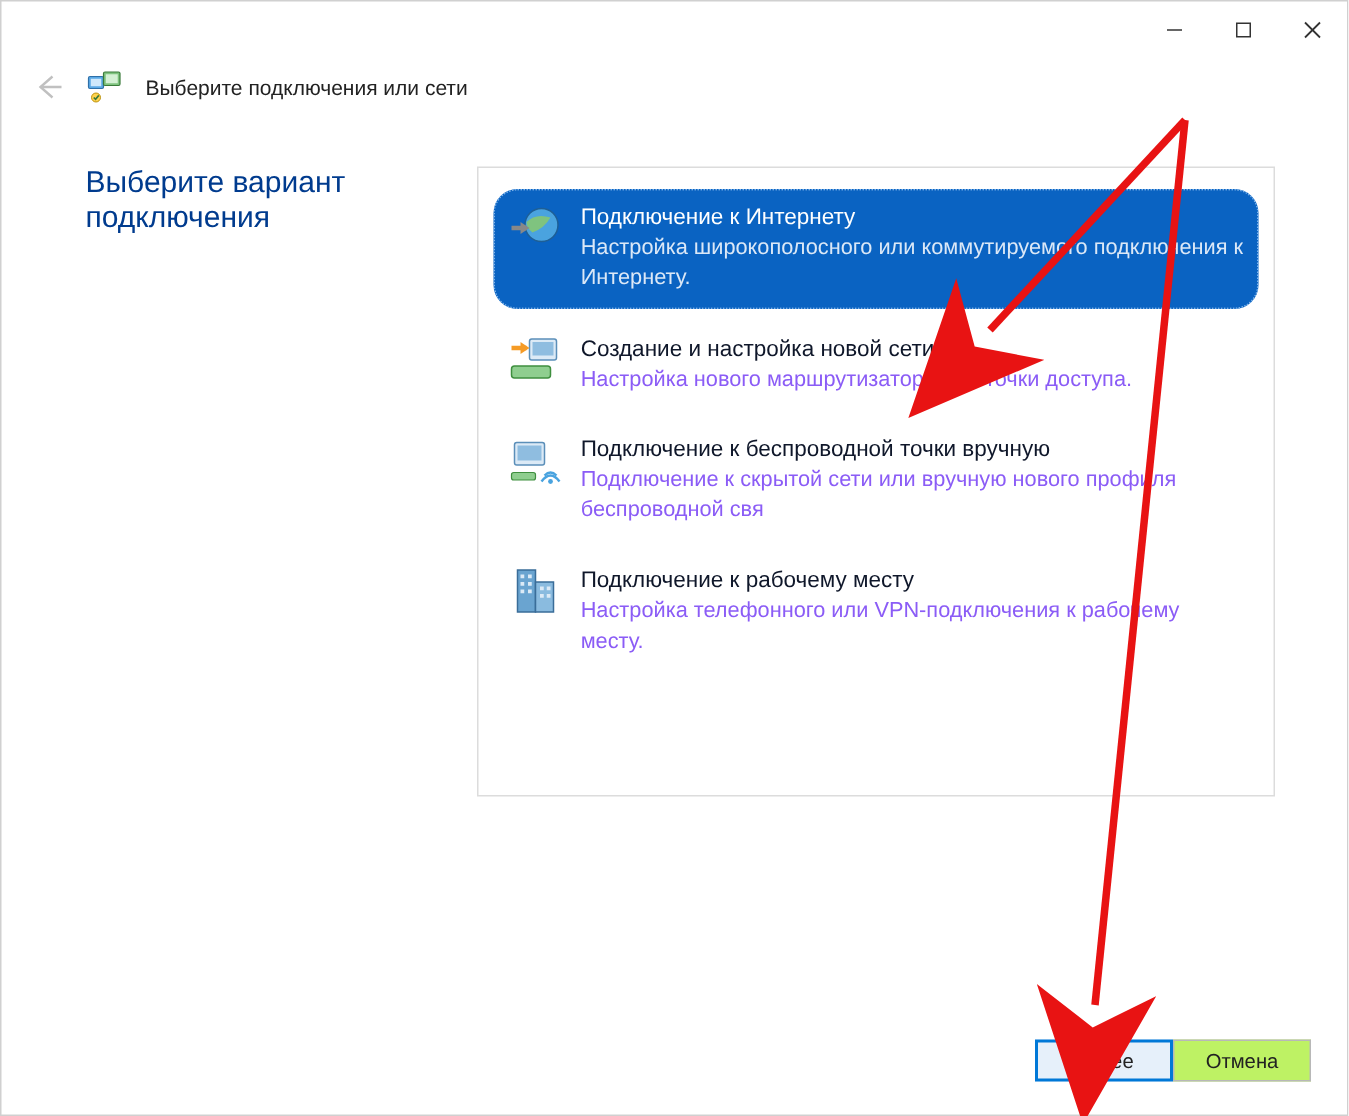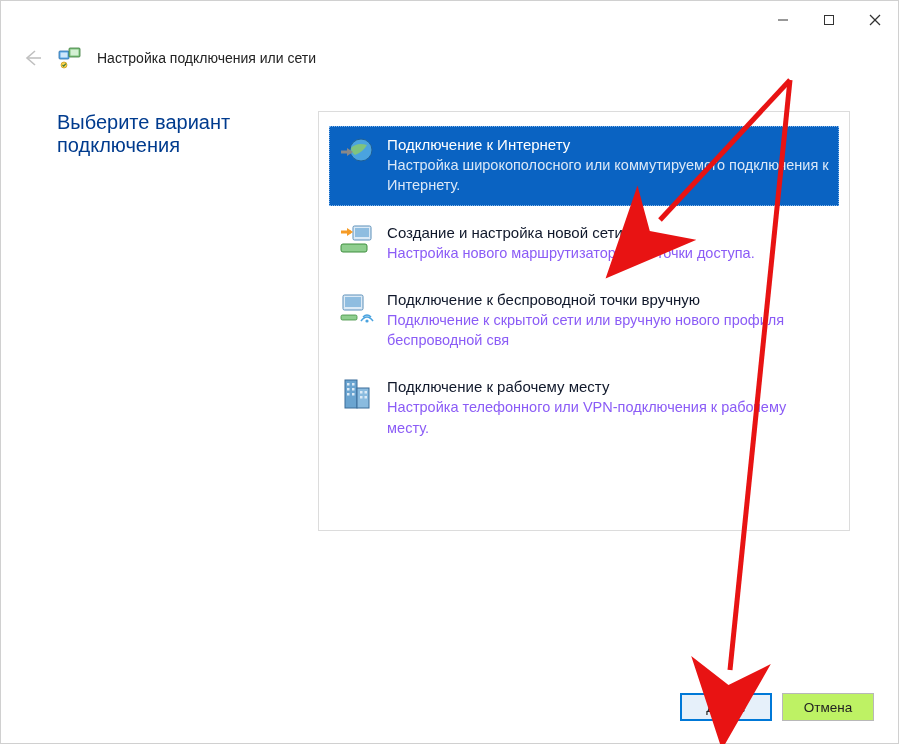--- a/index.html
+++ b/index.html
@@ -71,20 +71,21 @@
     height: 420px;
     padding: 14px 10px;
     overflow: hidden;
   }
   .option {
     display: flex;
     gap: 10px;
     padding: 6px 8px 10px 8px;
     margin-bottom: 8px;
     align-items: flex-start;
+    border-radius: 16px;
   }
   .option.selected {
     background: #0a63c2;
     color: #fff;
     outline: 1px dotted #7fb4ea;
     outline-offset: -1px;
   }
   .option-icon {
     width: 40px; height: 40px;
     flex-shrink: 0;
@@ -99,21 +100,20 @@
   .option.selected .option-title { color: #fff; }
   .option-desc {
     font-size: 14.5px;
     color: #8b5cf6;
     line-height: 1.4;
   }
   .option.selected .option-desc { color: #dbe8f7; }
   .footer {
     display: flex;
     justify-content: flex-end;
-    gap: 10px;
     padding: 18px 24px 22px 16px;
   }
   .btn {
     min-width: 92px;
     height: 28px;
     font-size: 13.5px;
     font-family: inherit;
     border: 1px solid #b8b8b8;
     background: #bef264;
     color: #222;
@@ -163,21 +163,21 @@
     <div class="header-icon">
       <svg width="26" height="26" viewBox="0 0 26 26">
         <rect x="2" y="6" width="10" height="8" rx="1" fill="#5aa9e6" stroke="#2e6fa8" stroke-width="0.8"></rect>
         <rect x="12" y="3" width="11" height="9" rx="1" fill="#7fc37f" stroke="#3a7a3a" stroke-width="0.8"></rect>
         <rect x="3.5" y="7.5" width="7" height="5" fill="#cfe8fb"></rect>
         <rect x="13.5" y="4.5" width="8" height="6" fill="#d4f0d4"></rect>
         <circle cx="7" cy="20" r="3" fill="#ffd34e" stroke="#b48a00" stroke-width="0.6"></circle>
         <path d="M5.5 20 l1.2 1.2 l2.2 -2.6" fill="none" stroke="#3a7a3a" stroke-width="1.1"></path>
       </svg>
     </div>
-    <div class="header-title">Настройка подключения или сети</div>
+    <div class="header-title">Выберите подключения или сети</div>
   </div>
 
   <div class="content">
     <h1 class="page-heading">Выберите вариант подключения</h1>
 
     <div class="options-panel">
 
       <div class="option selected">
         <div class="option-icon">
           <svg width="40" height="40" viewBox="0 0 40 40">

